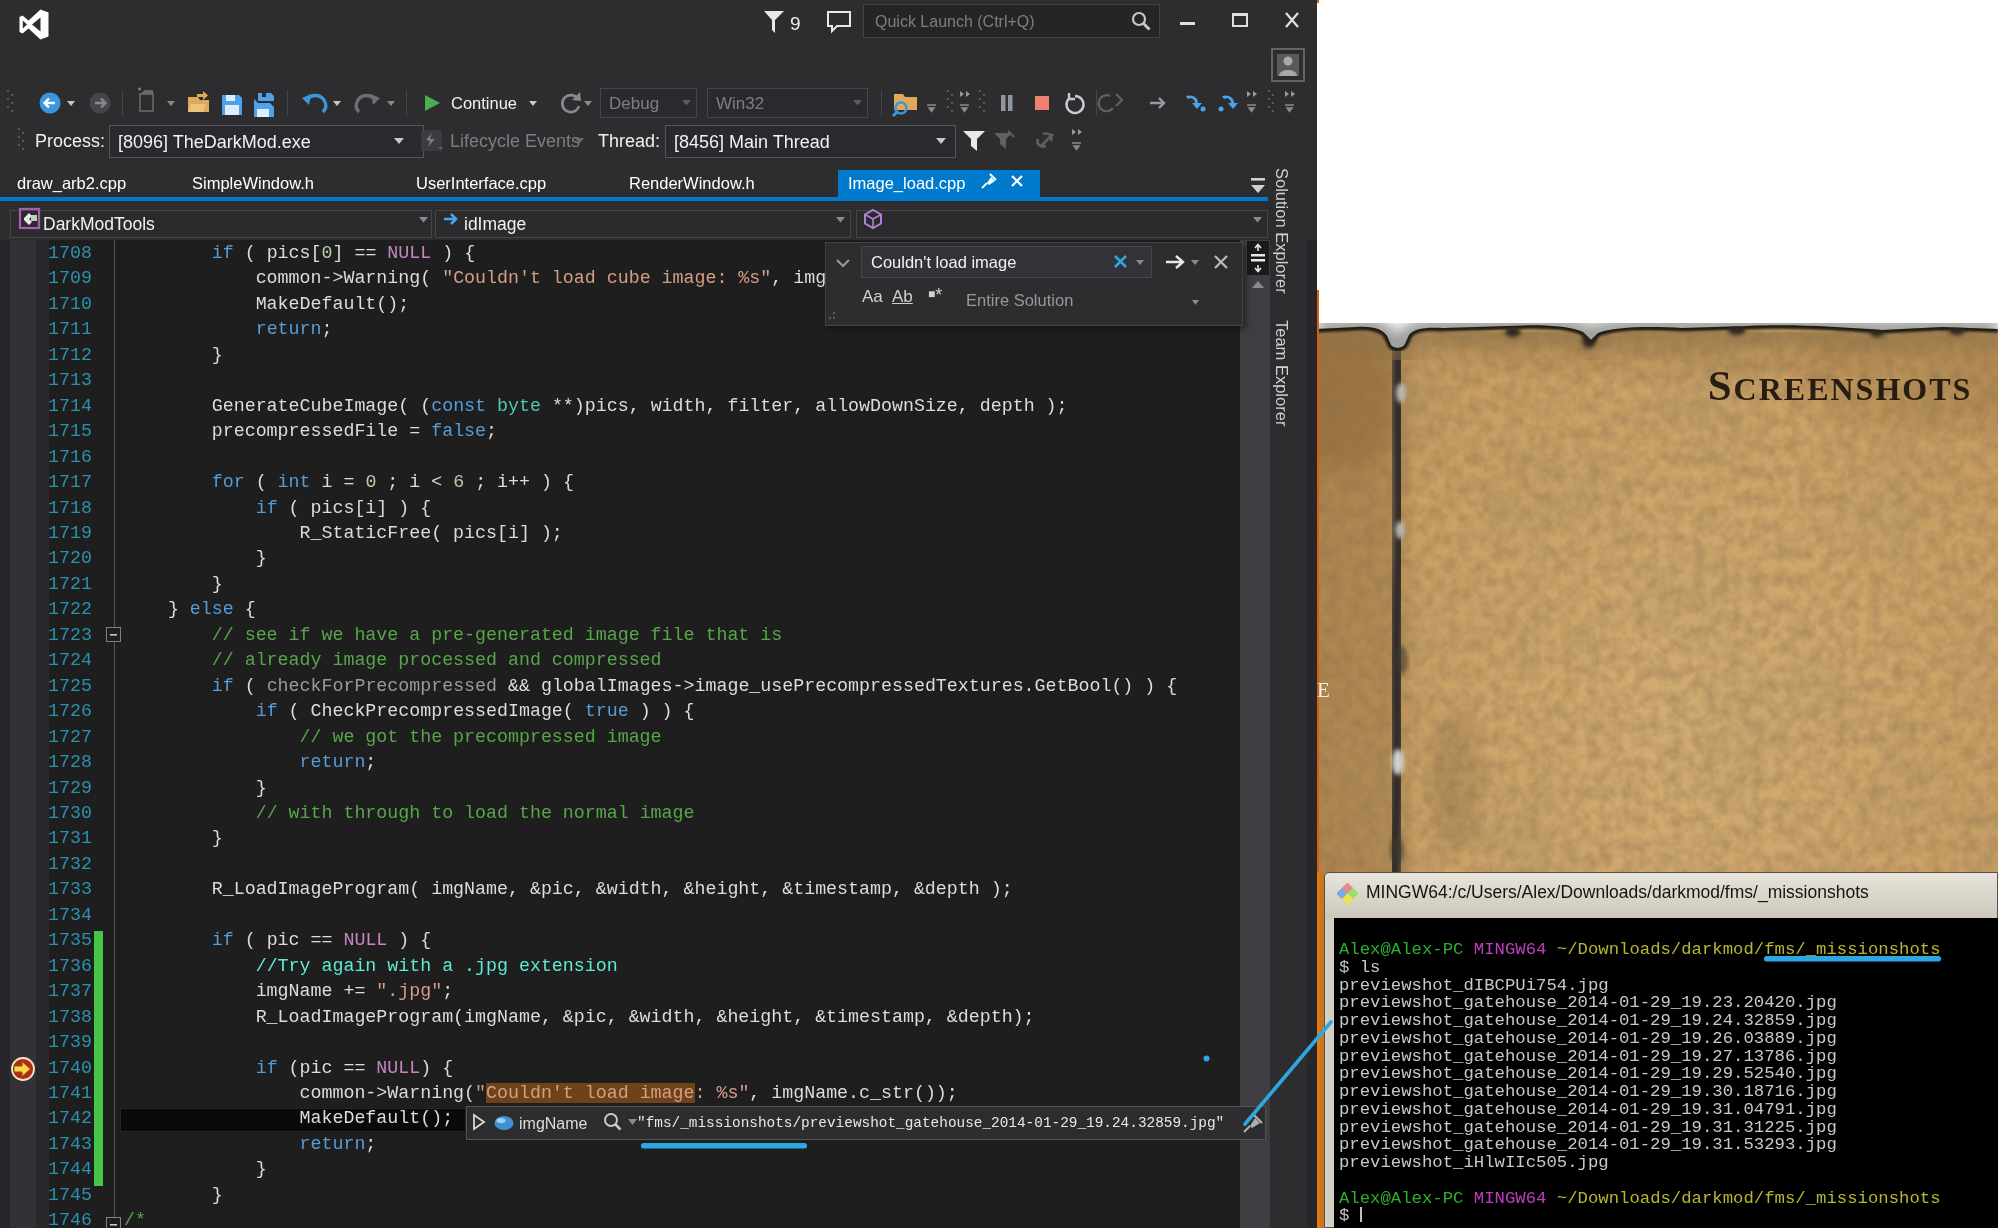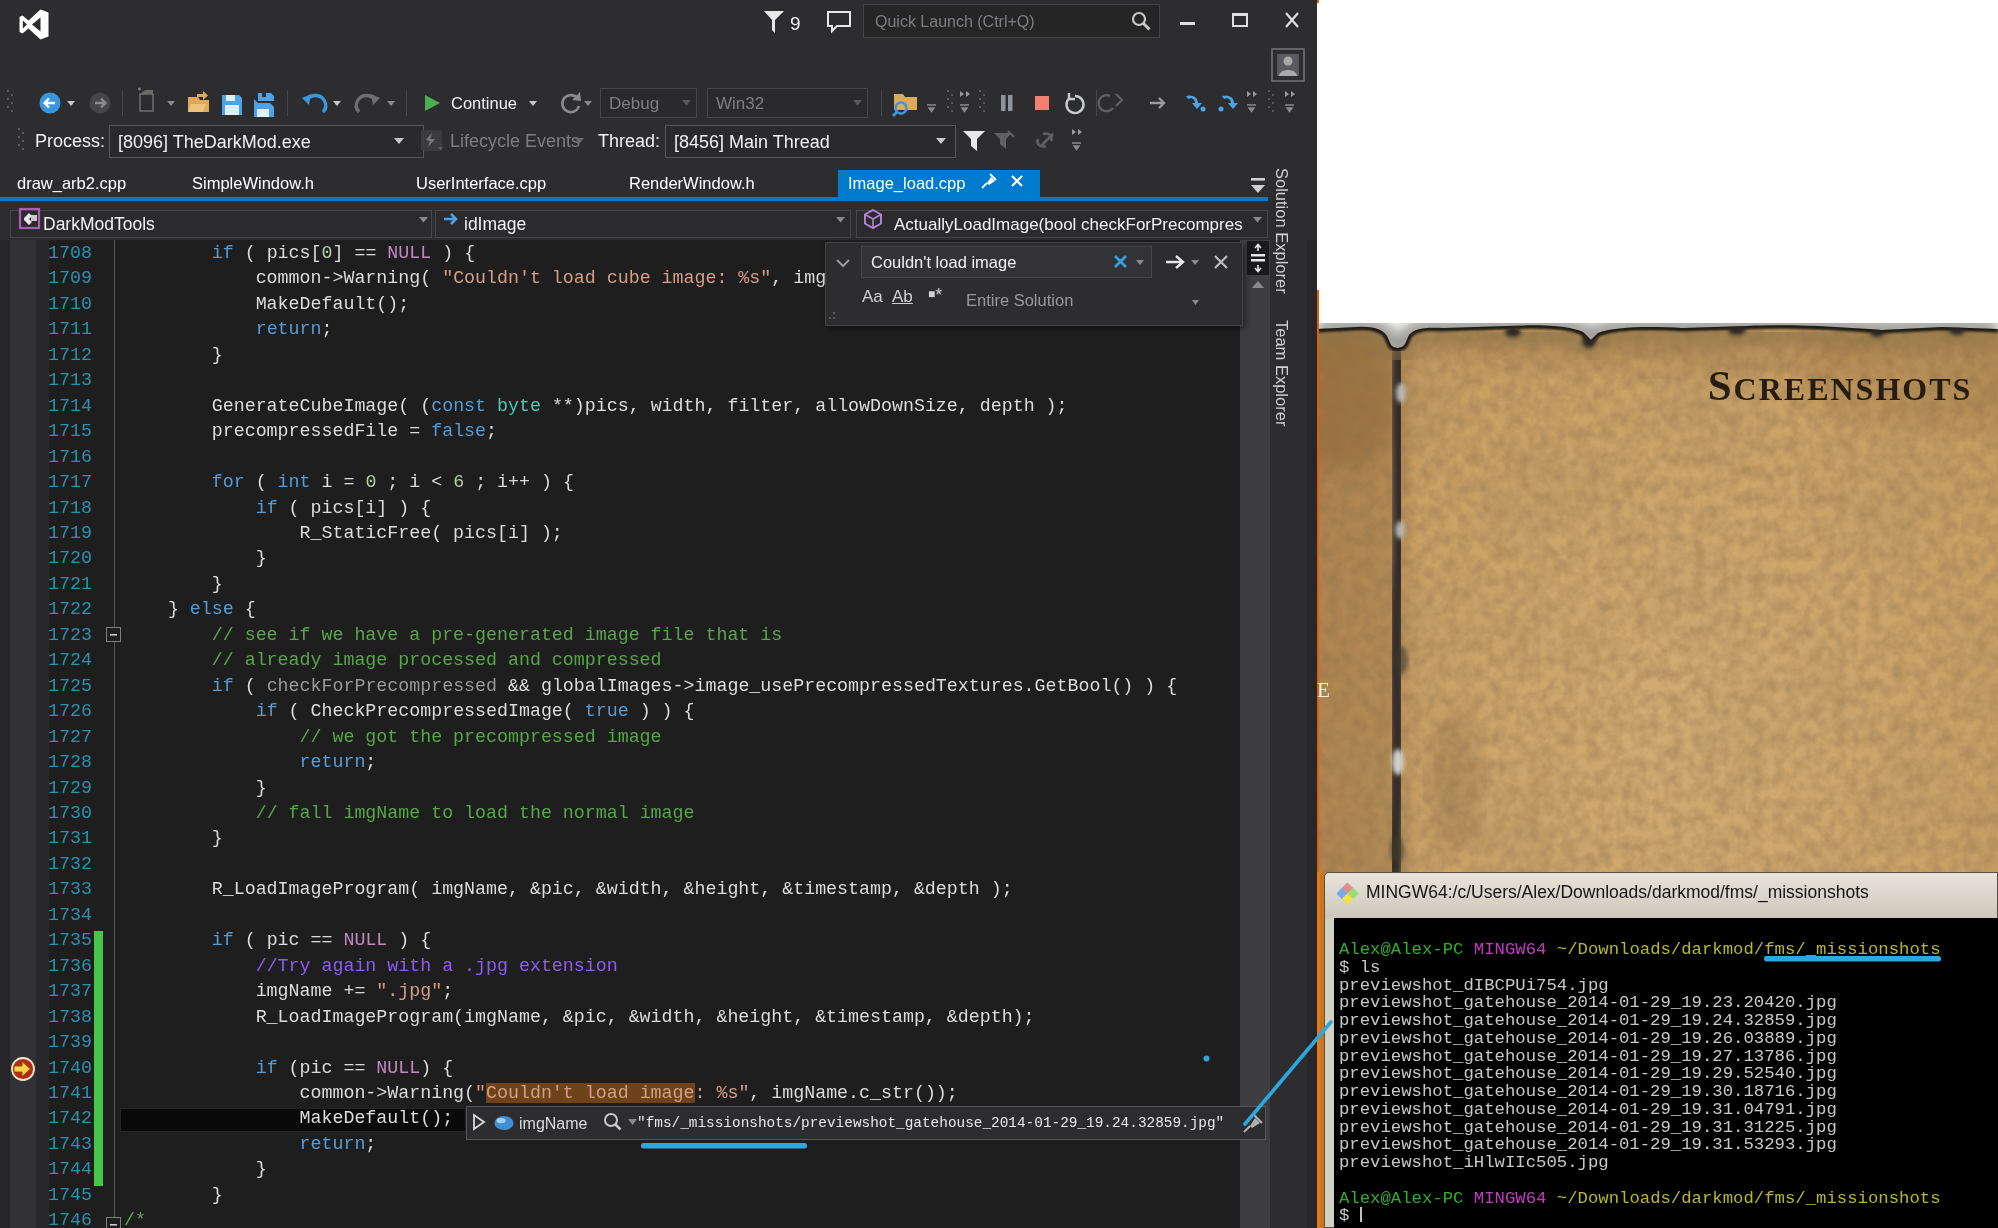--- a/index.html
+++ b/index.html
@@ -211,21 +211,20 @@
   <svg width="1317" height="40" viewBox="0 0 1317 40" style="position:absolute;left:0;top:200px">
 <rect x="20" y="9" width="19" height="19" fill="none" stroke="#a95fb0" stroke-width="2.2"></rect>
 <path d="M24,18 l5,-5 l3,3 l-3,3 l3,3 l-3,3 l-5,-5 z" fill="#e8e8e8"></path>
 <rect x="31" y="15" width="6" height="6" fill="#c8c8c8"></rect>
 <path d="M444,19 l12,0 M451,14 l5,5 l-5,5" stroke="#4ea2e8" stroke-width="2.6" fill="none"></path>
 <path d="M873,10 l8,4.5 l0,9 l-8,4.5 l-8,-4.5 l0,-9 z" fill="none" stroke="#b180d7" stroke-width="2"></path>
 <path d="M865,14.5 l8,4.5 l8,-4.5 M873,19 l0,9" stroke="#b180d7" stroke-width="1.6" fill="none"></path>
 </svg>
   <div style="position:absolute;left:43px;top:210px;height:28px;line-height:29px;color:#f1f1f1;font-size:17.5px">DarkModTools</div>
   <div style="position:absolute;left:464px;top:210px;height:28px;line-height:29px;color:#f1f1f1;font-size:17.5px">idImage</div>
-  <div style="position:absolute;left:894px;top:210px;width:356px;height:28px;line-height:29px;color:#f1f1f1;font-size:17px;overflow:hidden;white-space:nowrap">ActuallyLoadImage(bool checkForPrecompres</div>
   <svg width="1317" height="40" viewBox="0 0 1317 40" style="position:absolute;left:0;top:200px">
     <path d="M419,17 l9,0 l-4.5,5.5 z" fill="#8a8a8e"></path>
     <path d="M836,17 l9,0 l-4.5,5.5 z" fill="#8a8a8e"></path>
     <path d="M1253,17 l9,0 l-4.5,5.5 z" fill="#8a8a8e"></path>
   </svg>
 
   <div id="editor" style="position:absolute;left:0;top:240px;width:1240px;height:988px;background:#1e1e1e">
     <div style="position:absolute;left:0;top:0;width:10px;height:988px;background:#26262a"></div>
     <div style="position:absolute;left:10px;top:0;width:26px;height:988px;background:#323236"></div>
     <div style="position:absolute;left:36px;top:0;width:13px;height:988px;background:#29292c"></div>
@@ -298,27 +297,27 @@
             }
         }
     } <span style="color:#569cd6">else</span> {
         <span style="color:#57a64a">// see if we have a pre-generated image file that is</span>
         <span style="color:#57a64a">// already image processed and compressed</span>
         <span style="color:#569cd6">if</span> ( <span style="color:#9a9a9a">checkForPrecompressed</span> &amp;&amp; globalImages-&gt;image_usePrecompressedTextures.GetBool() ) {
             <span style="color:#569cd6">if</span> ( CheckPrecompressedImage( <span style="color:#569cd6">true</span> ) ) {
                 <span style="color:#57a64a">// we got the precompressed image</span>
                 <span style="color:#569cd6">return</span>;
             }
-            <span style="color:#57a64a">// fall imgName to load the normal image</span>
+            <span style="color:#57a64a">// with through to load the normal image</span>
         }
 
         R_LoadImageProgram( imgName, &amp;pic, &amp;width, &amp;height, &amp;timestamp, &amp;depth );
 
         <span style="color:#569cd6">if</span> ( pic == <span style="color:#c586c0">NULL</span> ) {
-            <span style="color:#8b5cf6">//Try again with a .jpg extension</span>
+            <span style="color:#5eead4">//Try again with a .jpg extension</span>
             imgName += <span style="color:#d69d85">".jpg"</span>;
             R_LoadImageProgram(imgName, &amp;pic, &amp;width, &amp;height, &amp;timestamp, &amp;depth);
 
             <span style="color:#569cd6">if</span> (pic == <span style="color:#c586c0">NULL</span>) {
                 common-&gt;Warning(<span style="color:#d69d85">"</span><span style="color:#d69d85;background:#6e4319">Couldn't load image</span><span style="color:#d69d85">: %s"</span>, imgName.c_str());
                 MakeDefault();
                 <span style="color:#569cd6">return</span>;
             }
         }
 <span style="color:#57a64a">/*</span></pre>

